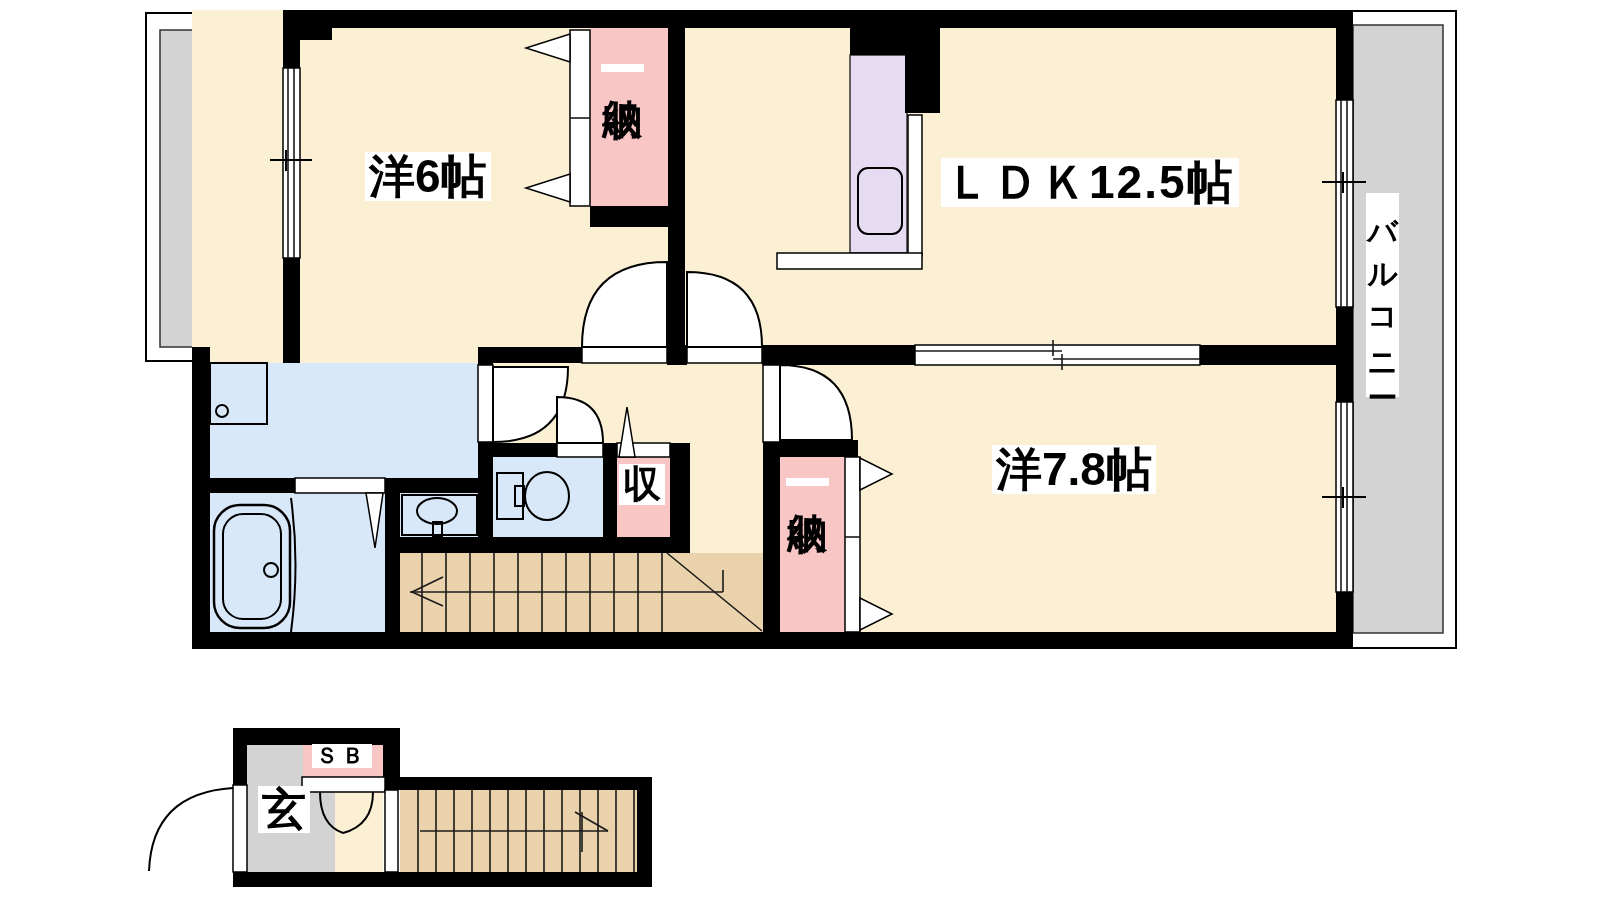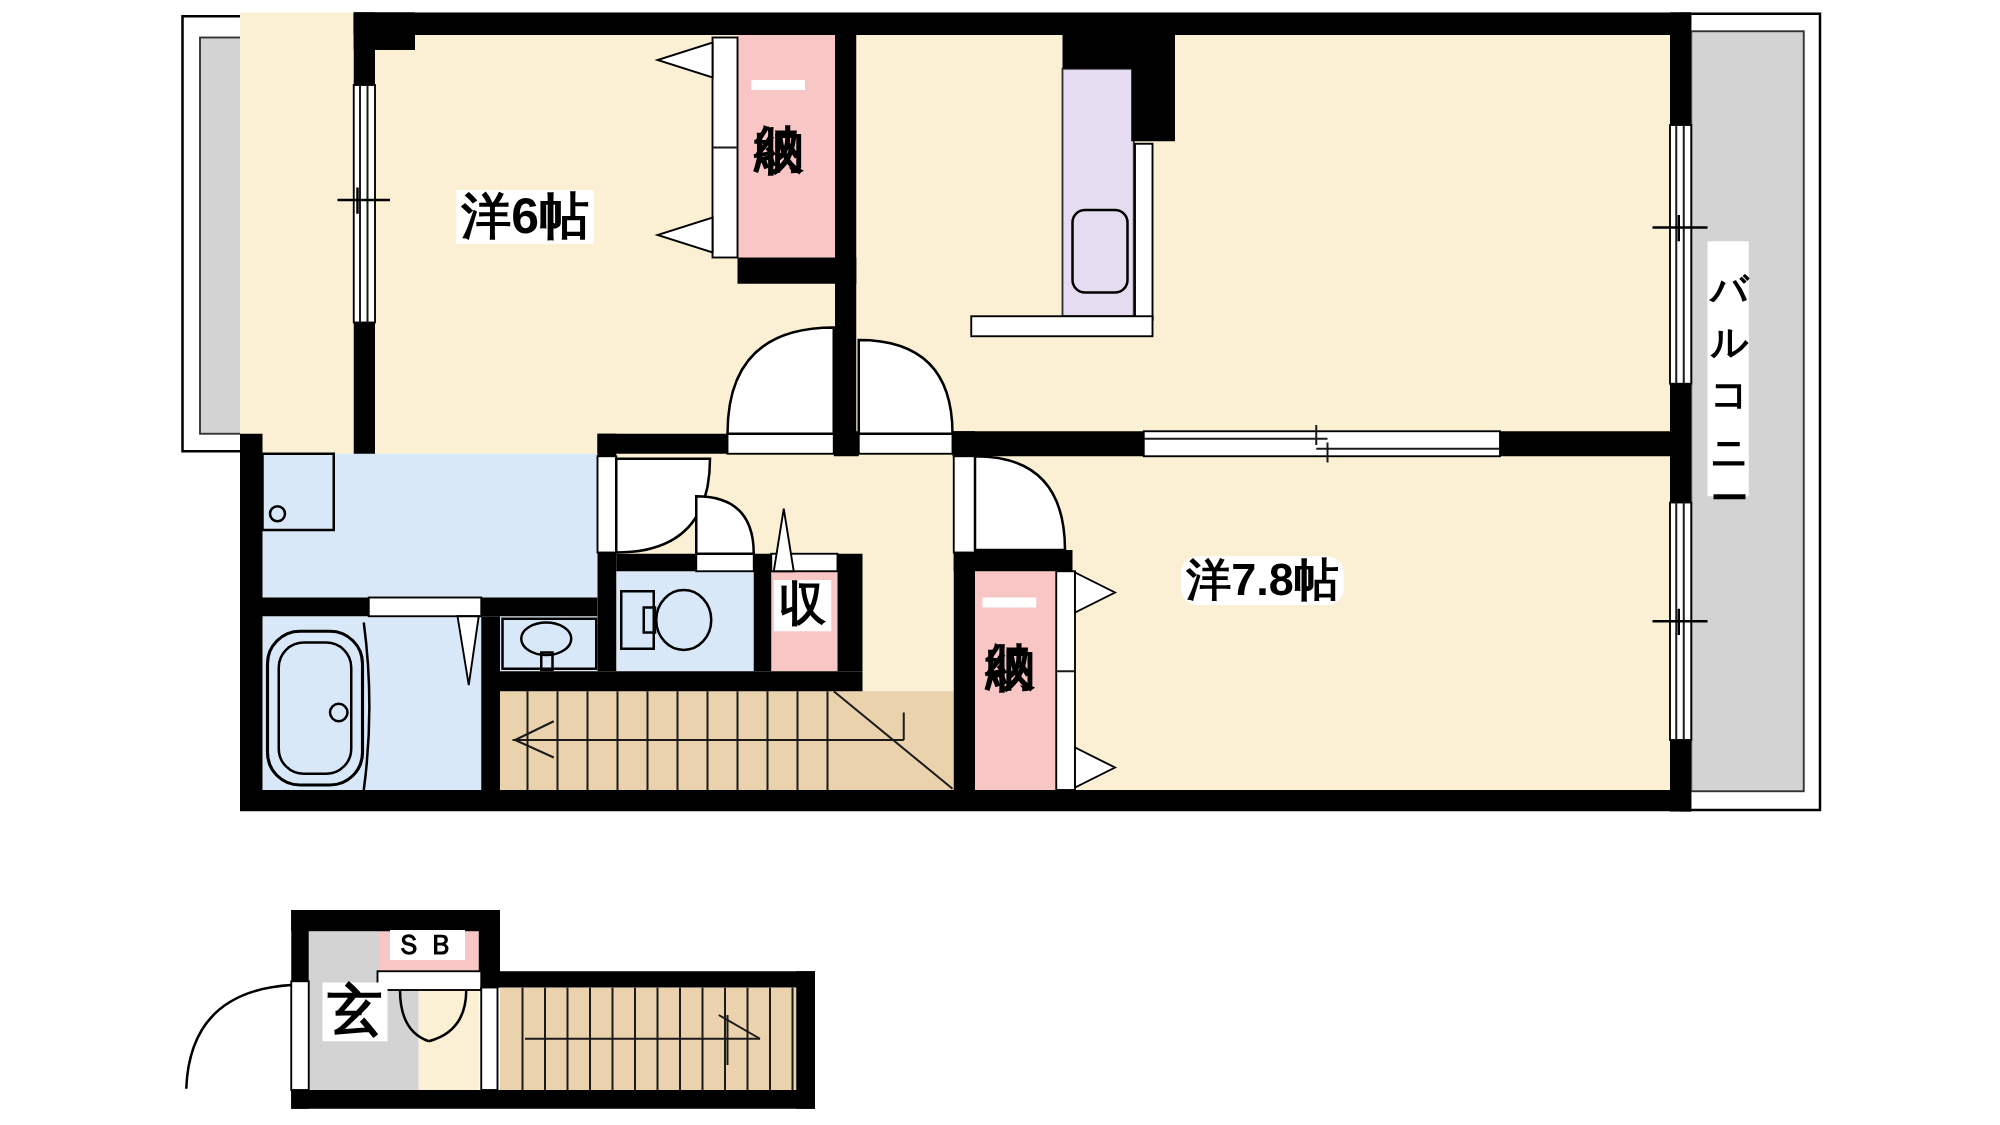--- a/index.html
+++ b/index.html
@@ -222,21 +222,22 @@
       <line class="tln" x1="598" y1="790" x2="598" y2="872"></line>
           <line class="tln" x1="616" y1="790" x2="616" y2="872"></line>
       <line class="tln" x1="634" y1="790" x2="634" y2="872"></line>
       <line class="tln" x1="420" y1="831" x2="608" y2="831"></line>
       <line class="tln" x1="575" y1="812" x2="608" y2="831"></line>
       <line class="tln" x1="582" y1="812" x2="582" y2="852"></line>
     </g>
   </g>
 </svg>
 
-<div class="lbl" style="left:365px;top:152px;font-size:40px;">洋6帖</div>
-<div class="lbl" style="left:945px;top:445px;font-size:36px;border-radius:13px;">洋7.8帖</div>
+<div class="lbl" style="left:365px;top:152px;font-size:46px;">洋6帖</div>
+<div class="lbl" style="left:941px;top:158px;font-size:46px;letter-spacing:2px;">ＬＤＫ12.5帖</div>
+<div class="lbl" style="left:992px;top:445px;font-size:46px;">洋7.8帖</div>
 <div class="lbl vert" style="left:601px;top:64px;font-size:40px;">収納</div>
 <div class="lbl vert" style="left:786px;top:478px;font-size:40px;">収納</div>
 <div class="lbl" style="left:619px;top:464px;font-size:38px;">収</div>
 <div class="lbl vert" style="left:1366px;top:193px;font-size:30px;letter-spacing:12px;">バルコニー</div>
 <div class="lbl" style="left:258px;top:786px;font-size:44px;">玄</div>
 <div class="lbl" style="left:312px;top:744px;font-size:22px;letter-spacing:4px;font-family:Liberation Serif, serif;">ＳＢ</div>
 </div>
 
 </body></html>

